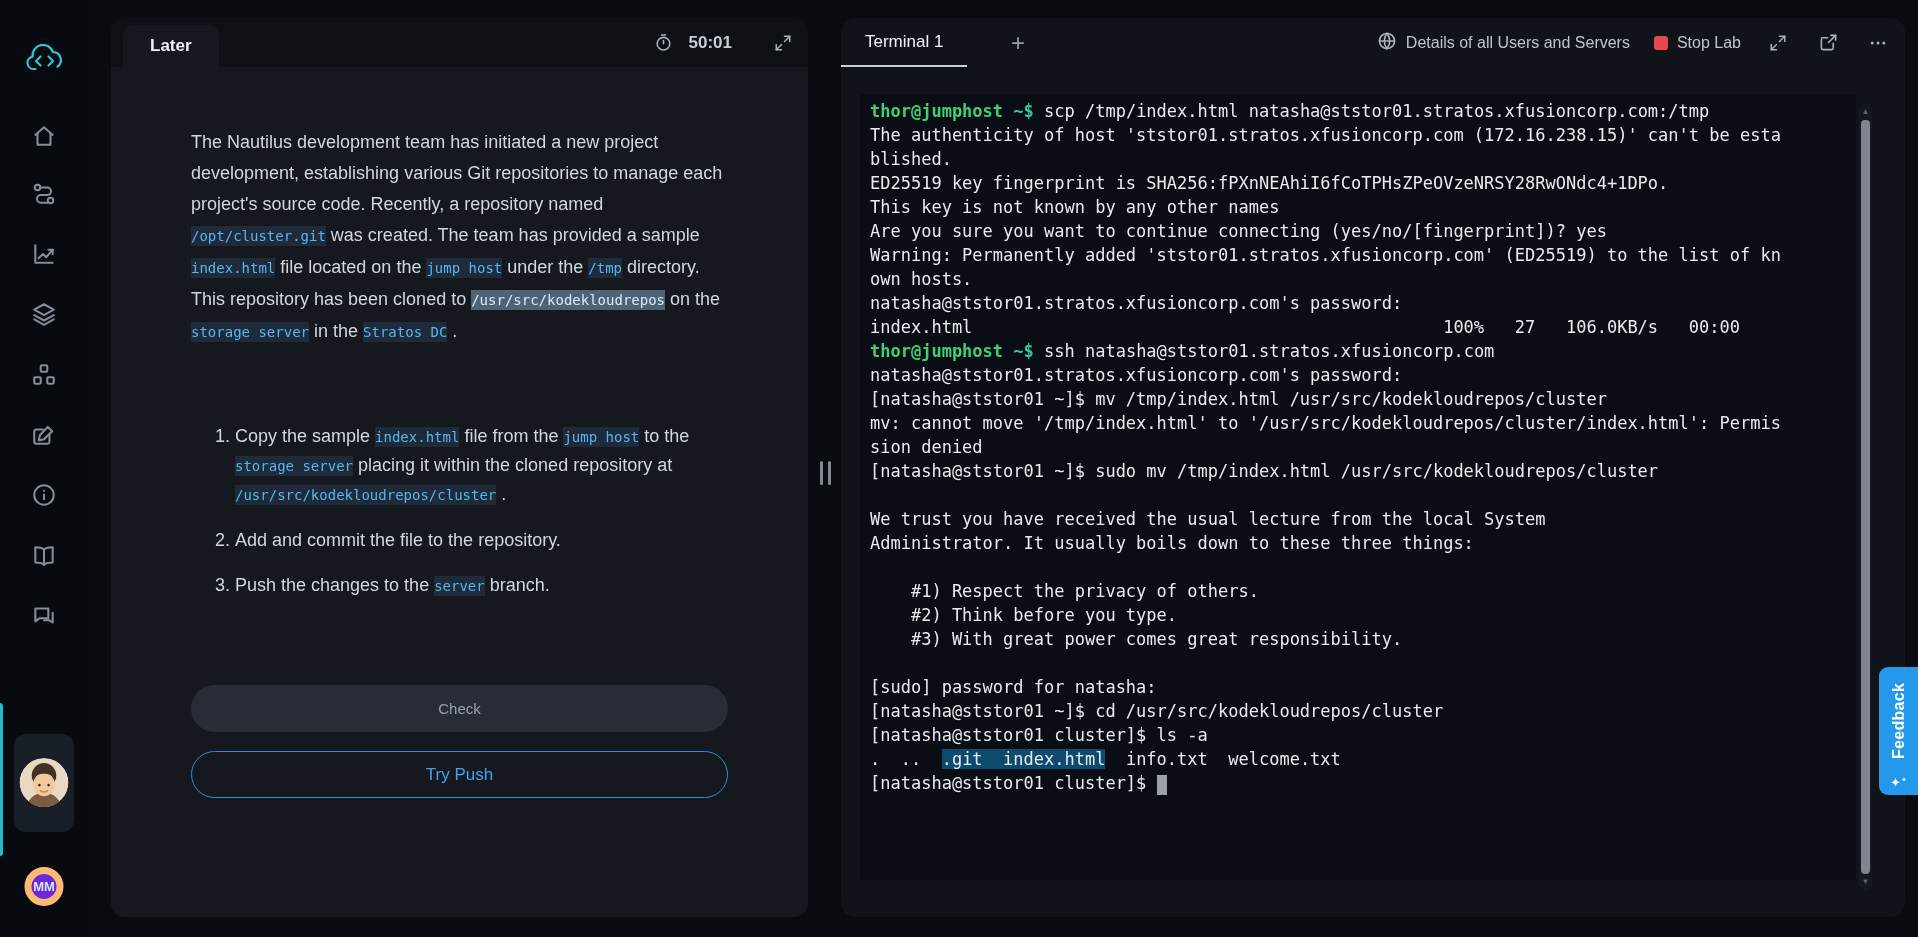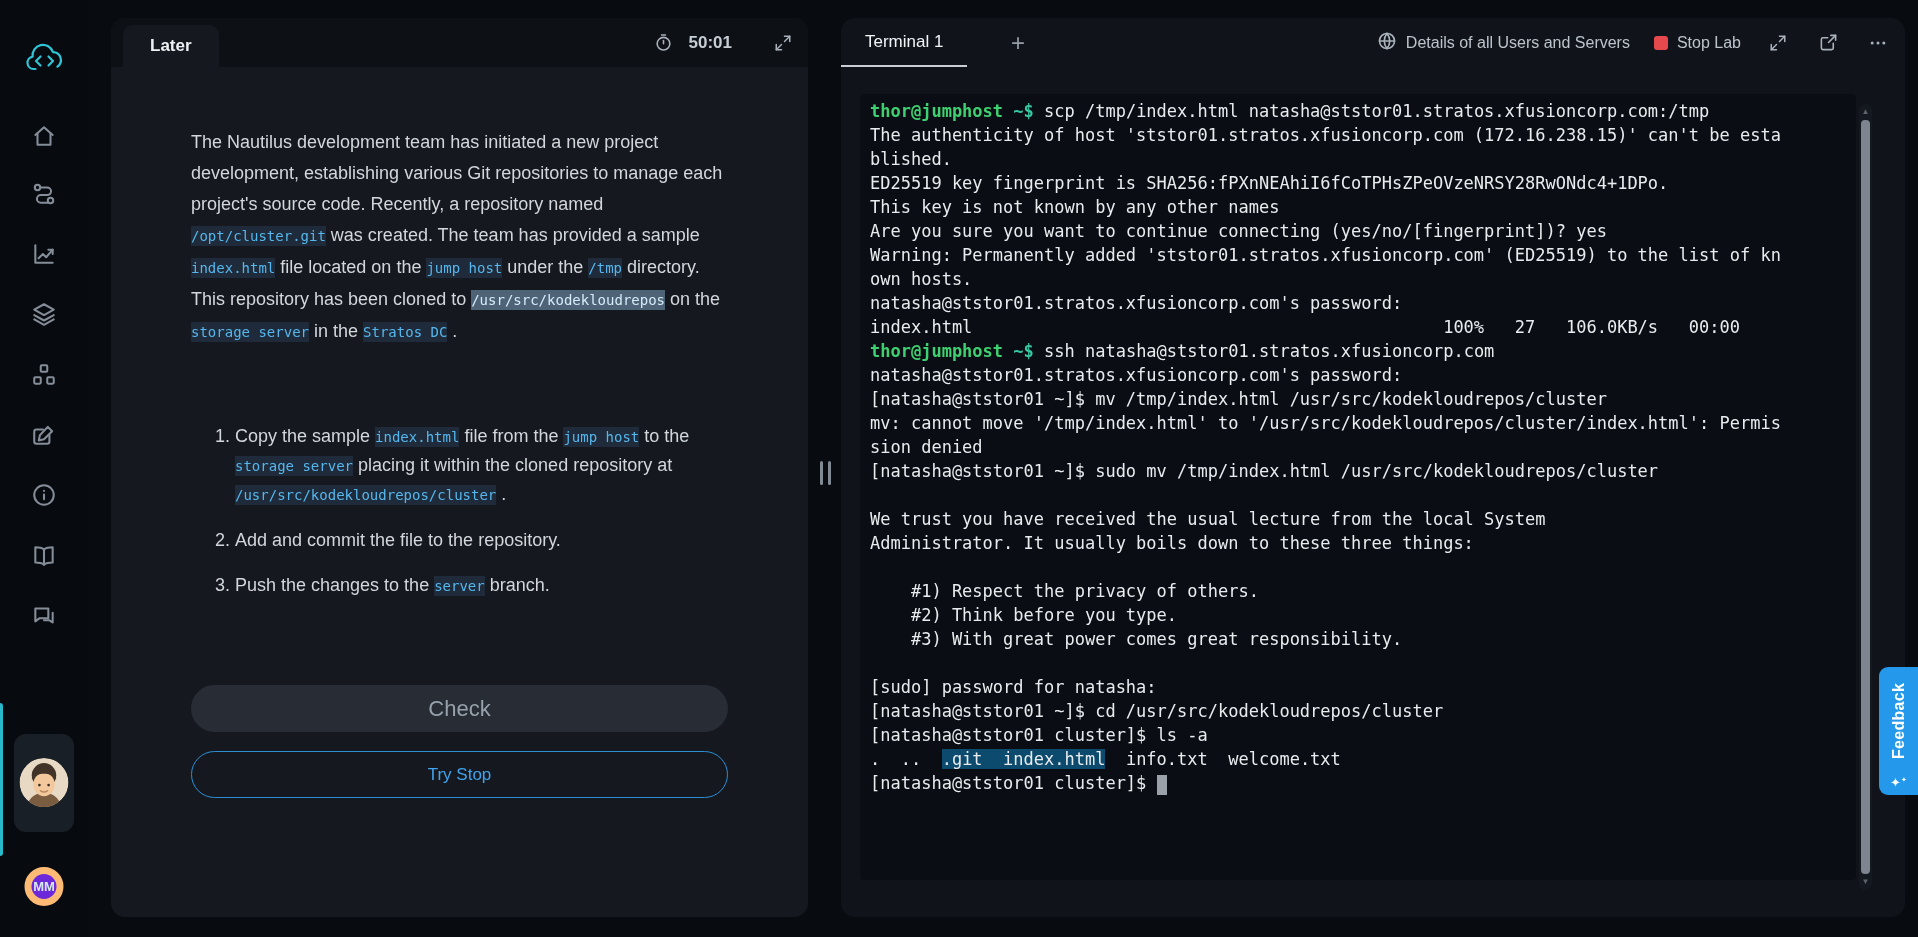--- a/index.html
+++ b/index.html
@@ -23,21 +23,21 @@
   .timer-group .gap{width:14px;}
   .icon-btn{display:flex;align-items:center;justify-content:center;width:26px;height:26px;}
   .icon-btn svg,.hdr-ic svg{stroke:#a9b1ba;fill:none;stroke-width:2;stroke-linecap:round;stroke-linejoin:round;}
 
   .task-body{position:absolute;top:49px;left:80px;width:537px;color:#d2d7dc;}
   .task-para{margin-top:60px;font-size:18px;line-height:31px;}
   .chip{font-family:"DejaVu Sans Mono",monospace;font-size:14px;background:#1f2b3a;color:#55b7ee;padding:2px 0;border-radius:0;white-space:nowrap;}
   .chip.sel{background:#4e6375;color:#d6ebfa;}
   .task-steps{margin:74px 0 0 22px;padding-left:22px;font-size:18px;line-height:28px;}
   .task-steps li{margin-bottom:17px;}
-  .btn-check{position:absolute;left:80px;top:667px;width:537px;height:47px;border-radius:24px;background:#282d35;color:#98a1ab;font-size:22px;}
+  .btn-check{position:absolute;left:80px;top:667px;width:537px;height:47px;border-radius:24px;background:#282d35;color:#98a1ab;font-size:15px;}
   .btn-try{position:absolute;left:80px;top:733px;width:537px;height:47px;border-radius:24px;border:1.5px solid #2b8fd6;color:#41a3ec;font-size:17px;}
 
   
   .divider{position:absolute;left:820px;top:461px;display:flex;gap:5px;}
   .divider i{width:3px;height:24px;background:#828a94;border-radius:2px;}
 
   
   .terminal-card{position:absolute;left:841px;top:18px;width:1064px;height:899px;background:#10141a;border-radius:14px;}
   .term-tab{position:absolute;left:0;top:0;height:49px;padding:0 24px;display:flex;align-items:center;color:#f1f4f6;font-size:17px;border-bottom:2px solid #c9ced4;}
   .add-tab{position:absolute;left:155px;top:0;height:49px;width:44px;color:#959ea7;font-size:24px;}
@@ -178,21 +178,21 @@
   </div>
   <div class="task-body">
     <p class="task-para"><span>The Nautilus development team has initiated a new project development, establishing various Git repositories to manage each project's source code. Recently, a repository named </span><span class="chip">/opt/cluster.git</span><span> was created. The team has provided a sample </span><span class="chip">index.html</span><span> file located on the </span><span class="chip">jump host</span><span> under the </span><span class="chip">/tmp</span><span> directory. This repository has been cloned to </span><span class="chip sel">/usr/src/kodekloudrepos</span><span> on the </span><span class="chip">storage server</span><span> in the </span><span class="chip">Stratos DC</span><span> .</span></p>
     <ol class="task-steps">
         <li class="step"><span>Copy the sample </span><span class="chip">index.html</span><span> file from the </span><span class="chip">jump host</span><span> to the </span><span class="chip">storage server</span><span> placing it within the cloned repository at </span><span class="chip">/usr/src/kodekloudrepos/cluster</span><span> .</span></li>
         <li class="step"><span>Add and commit the file to the repository.</span></li>
         <li class="step"><span>Push the changes to the </span><span class="chip">server</span><span> branch.</span></li>
       </ol>
   </div>
   <button class="btn-check">Check</button>
-  <button class="btn-try">Try Stop</button>
+  <button class="btn-try">Try Push</button>
 </div>
 
 <div class="divider">
     <i></i>
     <i></i>
   </div>
 
 <div class="terminal-card">
   <div class="term-tab">
     <span>Terminal 1</span>

